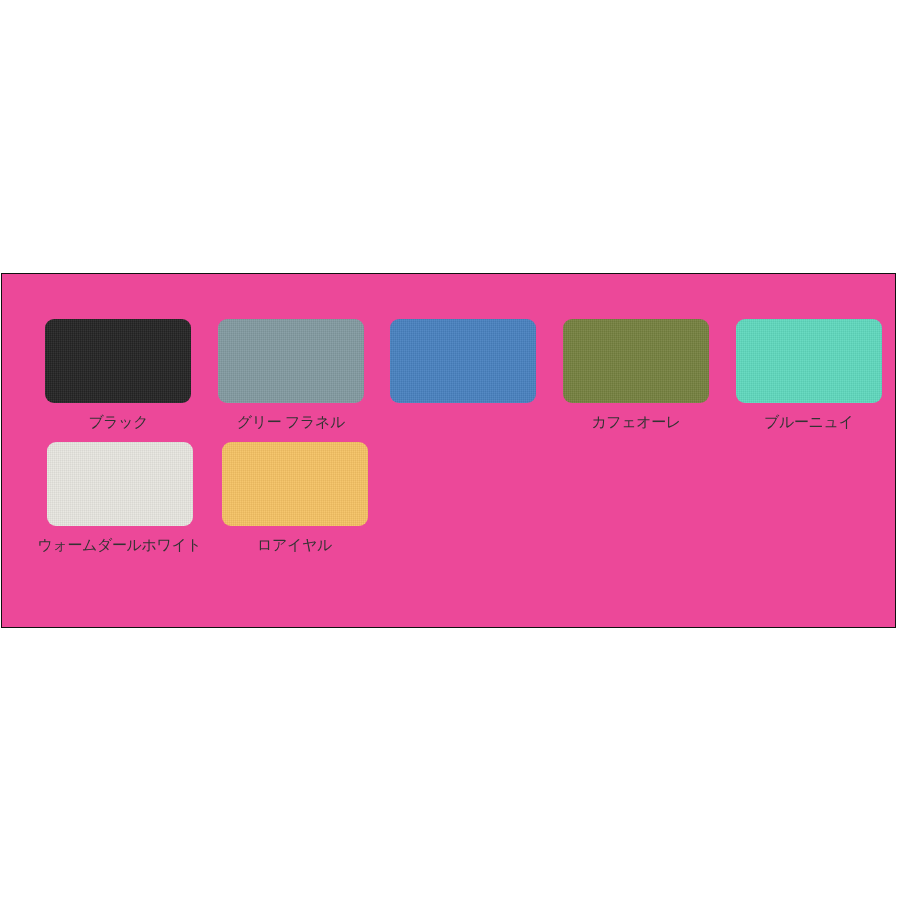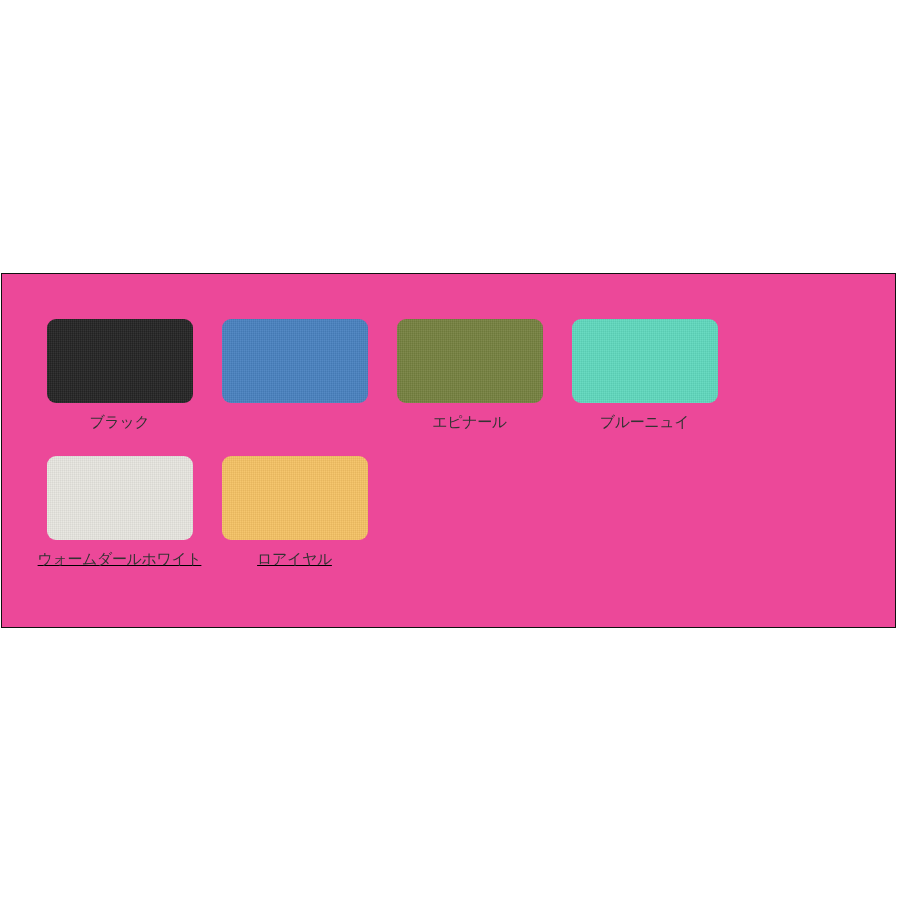--- a/index.html
+++ b/index.html
@@ -38,21 +38,21 @@
     position: absolute;
     left: 0;
     width: 100%;
     height: 135px;
     display: flex;
     justify-content: flex-start;
     padding-left: 30px;
     box-sizing: border-box;
   }
   .swatch-row.row-1 { top: 45px; }
-  .swatch-row.row-2 { top: 182px; text-decoration: underline; }
+  .swatch-row.row-2 { top: 168px; }
 
   .swatch-cell {
     width: 175px;
     display: flex;
     flex-direction: column;
     align-items: center;
   }
 
   .swatch-chip {
     width: 146px;
@@ -88,25 +88,29 @@
 
 <div class="color-chart-frame" style="border-color: rgb(17, 17, 17); background-color: #ec4899;">
   <div class="swatch-grid">
 
     <div class="swatch-row row-1">
       <div class="swatch-cell">
         <div class="swatch-chip" style="background-color: rgb(36, 36, 36);"></div>
         <div class="swatch-label">ブラック</div>
       </div>
       <div class="swatch-cell">
+        <div class="swatch-chip" style="background-color: rgb(130, 154, 161);"></div>
+        <div class="swatch-label">グリー フラネル</div>
+      </div>
+      <div class="swatch-cell">
         <div class="swatch-chip" style="background-color: rgb(72, 129, 192);"></div>
       </div>
       <div class="swatch-cell">
         <div class="swatch-chip" style="background-color: rgb(117, 129, 63);"></div>
-        <div class="swatch-label">エピナール</div>
+        <div class="swatch-label">カフェオーレ</div>
       </div>
       <div class="swatch-cell">
         <div class="swatch-chip" style="background-color: rgb(95, 217, 190);"></div>
         <div class="swatch-label">ブルーニュイ</div>
       </div>
     </div>
 
     <div class="swatch-row row-2">
       <div class="swatch-cell">
         <div class="swatch-chip" style="background-color: rgb(231, 230, 224);"></div>

